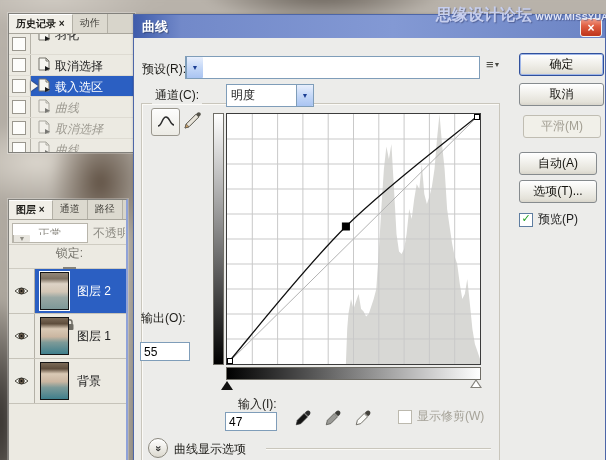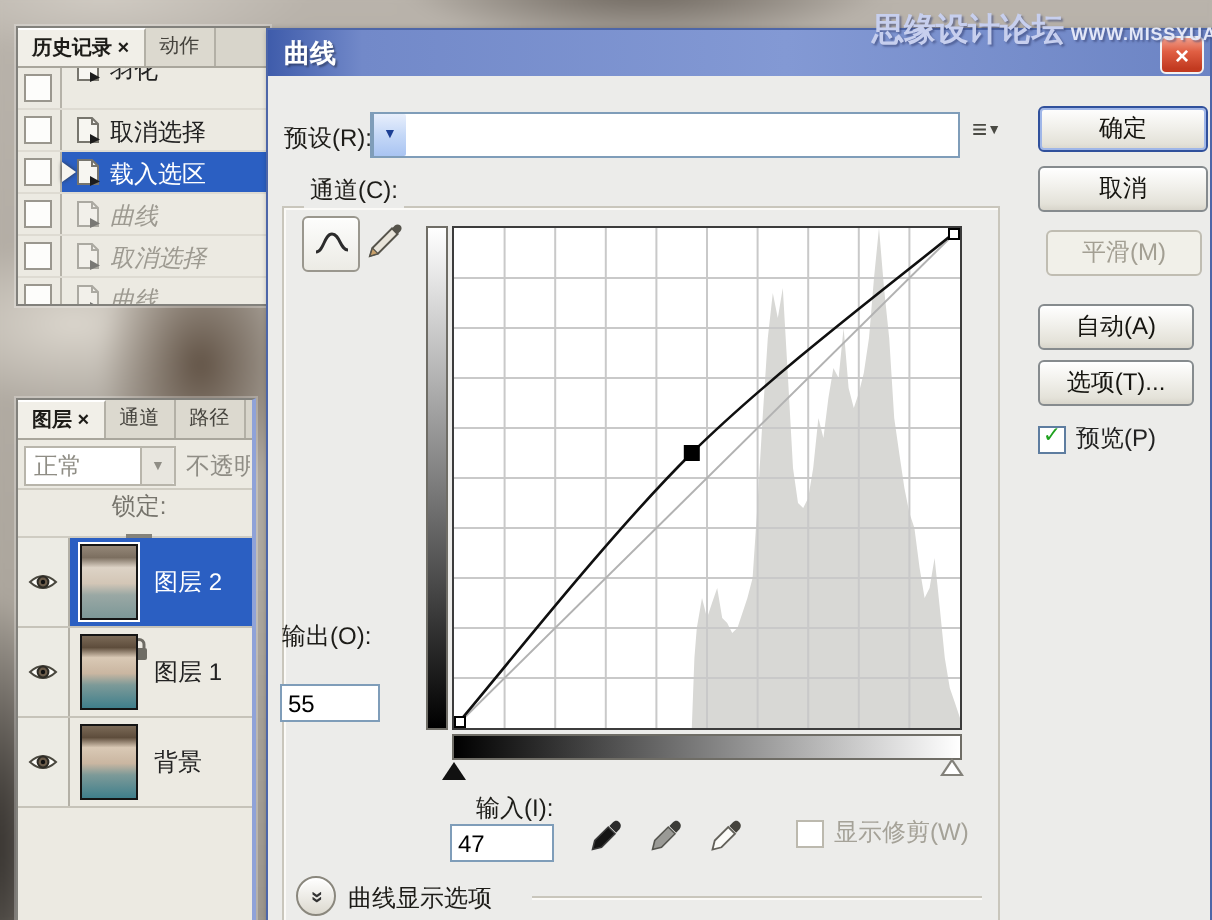--- a/index.html
+++ b/index.html
@@ -14,21 +14,21 @@
       radial-gradient(90px 160px at -10px 430px, rgba(22,19,17,.97), rgba(22,19,17,0) 80%),
       radial-gradient(140px 40px at 60px 6px, rgba(214,209,201,.8), rgba(214,209,201,0) 75%),
       linear-gradient(180deg,#b9b3ab 0%,#ada79e 60%,#9b958c 100%);}
   
   .panel{position:absolute;background:#eceae2;border:1px solid #82817c;box-shadow:0 0 0 1px rgba(255,255,255,.25);}
   .tabs{display:flex;height:19px;background:#d8d5cb;border-bottom:1px solid #a9a69c;overflow:hidden;}
   .tab{padding:2px 7px 0 7px;font-size:10px;color:#45433d;background:#dcd9cf;border-right:1px solid #b3b0a6;white-space:nowrap;}
   .tab.active{background:#f1efe8;border-top:1px solid #fff;font-weight:bold;color:#1d1c18;}
   
   .history{left:8px;top:13px;width:125px;height:138px;}
-  .hrows{position:absolute;top:20px;left:0;right:0;bottom:0;overflow:hidden;}
+  .hrows{position:absolute;top:20px;left:0;right:0;bottom:0;overflow:hidden;font-family:Liberation Serif, serif;}
   .hrow{position:relative;height:20px;border-bottom:1px solid #dedbd2;}
   .hsrc{position:absolute;left:3px;top:3px;width:12px;height:12px;background:#fdfdfb;border:1px solid #9a978e;}
   .hmain{position:absolute;left:21px;top:0;right:0;bottom:0;display:flex;align-items:flex-end;gap:4px;
     border-left:1px solid #b5b2a8;padding-left:6px;white-space:nowrap;overflow:hidden;}
   .hrow.sel .hmain{background:#2b5fc2;color:#fff;}
   .hrow.dis .hlabel{color:#9d9a91;font-style:italic;}
   .hrow.dis .hicon{opacity:.55;}
   .hlabel{font-size:12px;}
   .clipTop .hmain{align-items:flex-start;}
   .clipTop .hlabel,.clipTop .hicon{margin-top:-7px;}
@@ -61,21 +61,21 @@
   .closebtn{position:absolute;right:3px;top:3px;width:20px;height:17px;border-radius:3px;border:1px solid #f2f2f2;
     background:linear-gradient(180deg,#f09d8a,#e05f43 40%,#c23a20 90%);color:#fff;font-weight:bold;font-size:12px;
     display:flex;align-items:center;justify-content:center;line-height:1;}
   .lbl12{position:absolute;font-size:12px;color:#1d1c18;white-space:nowrap;}
   
   .combo{position:absolute;background:#fff;border:1px solid #7f9db9;display:flex;align-items:center;}
   .combo .val{flex:1;padding:2px 4px;font-size:12px;white-space:nowrap;overflow:hidden;}
   .combo .cbtn{width:16px;align-self:stretch;border-left:1px solid #7f9db9;border-radius:0 1px 1px 0;
     background:linear-gradient(180deg,#e8effc,#c5d8f7 50%,#a9c4f2);display:flex;align-items:center;justify-content:center;}
   .combo .cbtn span{font-size:7px;color:#1c3f94;}
-  .combo.disabled{border-color:#b8b5ab;}
+  .combo.disabled{border-color:#b8b5ab;flex-direction:column;}
   .combo.disabled .val{color:#8f8d85;}
   .combo.disabled .cbtn{background:#e8e6df;border-left-color:#b8b5ab;}
   .combo.disabled .cbtn span{color:#8f8d85;}
   
   .xp-btn{position:absolute;height:21px;border-radius:3px;border:1px solid #868b8e;
     background:linear-gradient(180deg,#fff,#f1f0eb 45%,#e4e2d9 85%,#d8d5cb);
     font-size:12px;color:#15140f;display:flex;align-items:center;justify-content:center;box-shadow:inset 0 1px 0 #fff;}
   .xp-btn.default{border:1px solid #30509c;box-shadow:inset 0 0 0 1px #9fb6e8;}
   .xp-btn.disabled{color:#a39f93;background:#f1f0e9;border-color:#c0bdb2;box-shadow:none;}
   
@@ -275,20 +275,26 @@
     <div class="xp-btn" style="left:385px;top:165px;width:76px;">选项(T)...</div>
     <div class="chkrow" style="left:385px;top:196px;">
       <span class="chkbox">
           <span class="mark">✓</span>
         </span>
       <span class="clabel">预览(P)</span>
     </div>
 
     <div class="groupbox"></div>
     <span class="lbl12 chlabel-bg" style="left:18px;top:72px;">通道(C):</span>
+    <div class="combo" style="left:92px;top:69px;width:86px;height:21px;">
+      <span class="val">明度</span>
+      <span class="cbtn">
+          <span>▼</span>
+        </span>
+    </div>
 
     <div class="toolbtn" style="left:17px;top:93px;">
       <svg width="20" height="16" viewBox="0 0 20 16">
           <path d="M2 12C6 12 6 3 10 3s4 8 8 8" fill="none" stroke="#2c2c2c" stroke-width="1.5"></path>
         </svg>
     </div>
     <span style="position:absolute;left:49px;top:96px;">
       <svg width="19" height="19" viewBox="0 0 19 19">
           <path d="M2 17l1.2-4L13 3.2 15.8 6 6 15.8 2 17z" fill="#e8e4da" stroke="#55534b"></path>
           <path d="M13 3.2l1.4-1.4c.8-.8 2-.8 2.8 0 .8.8.8 2 0 2.8L15.8 6z" fill="#55534b"></path>

